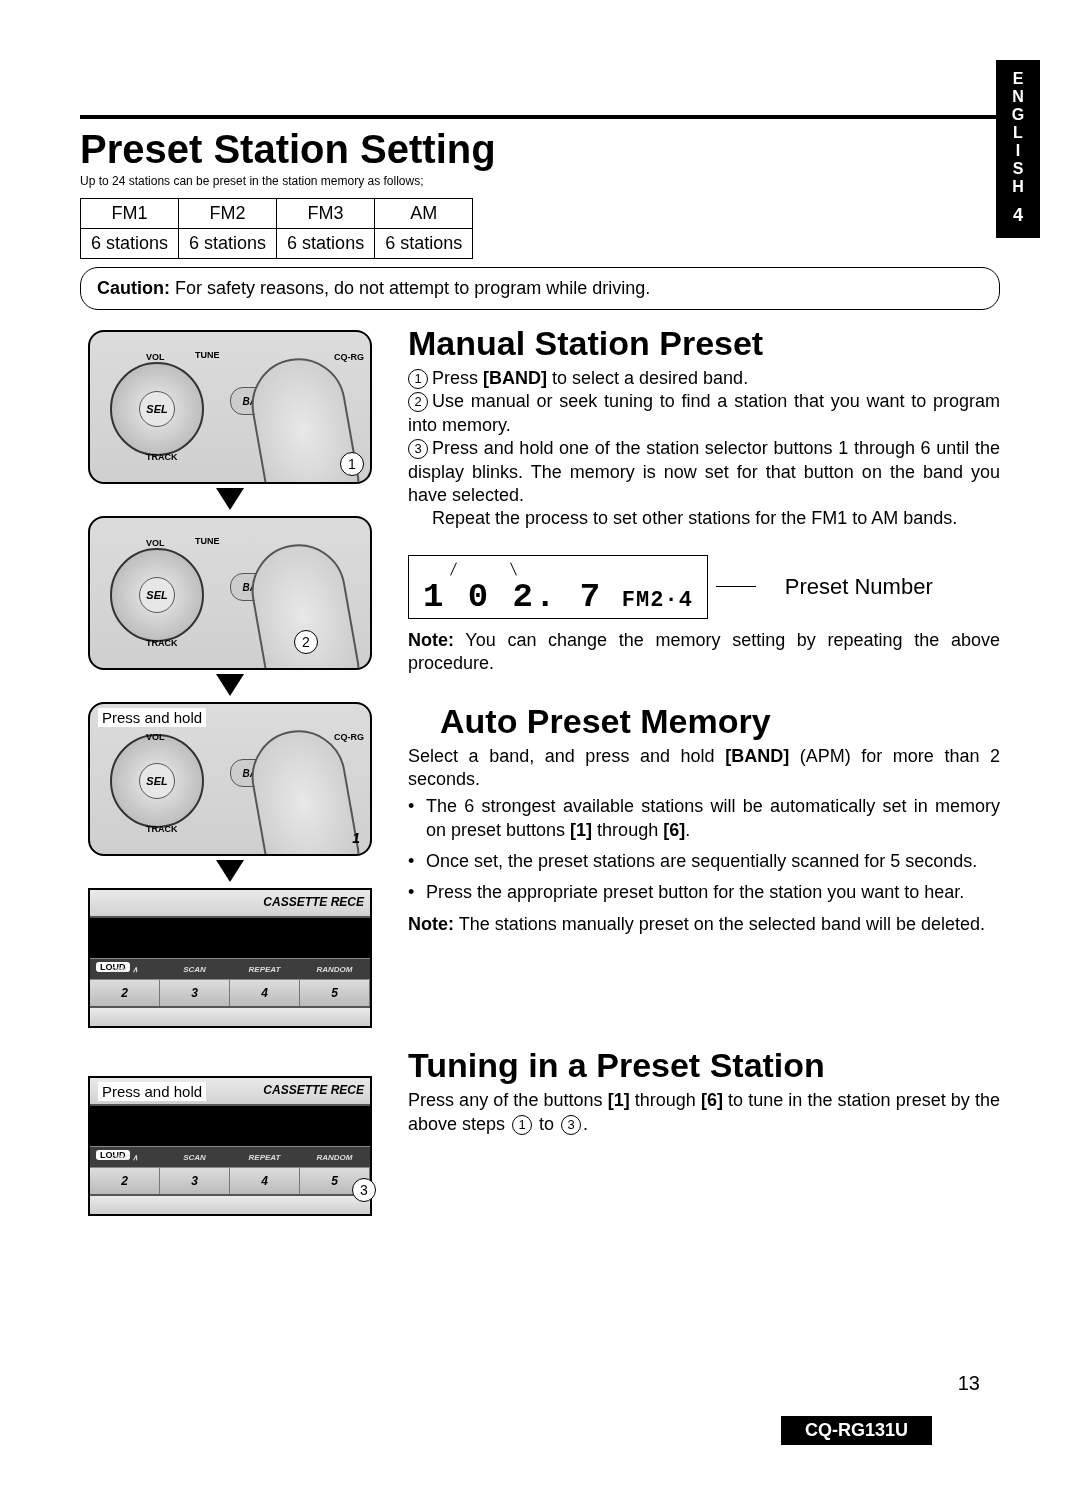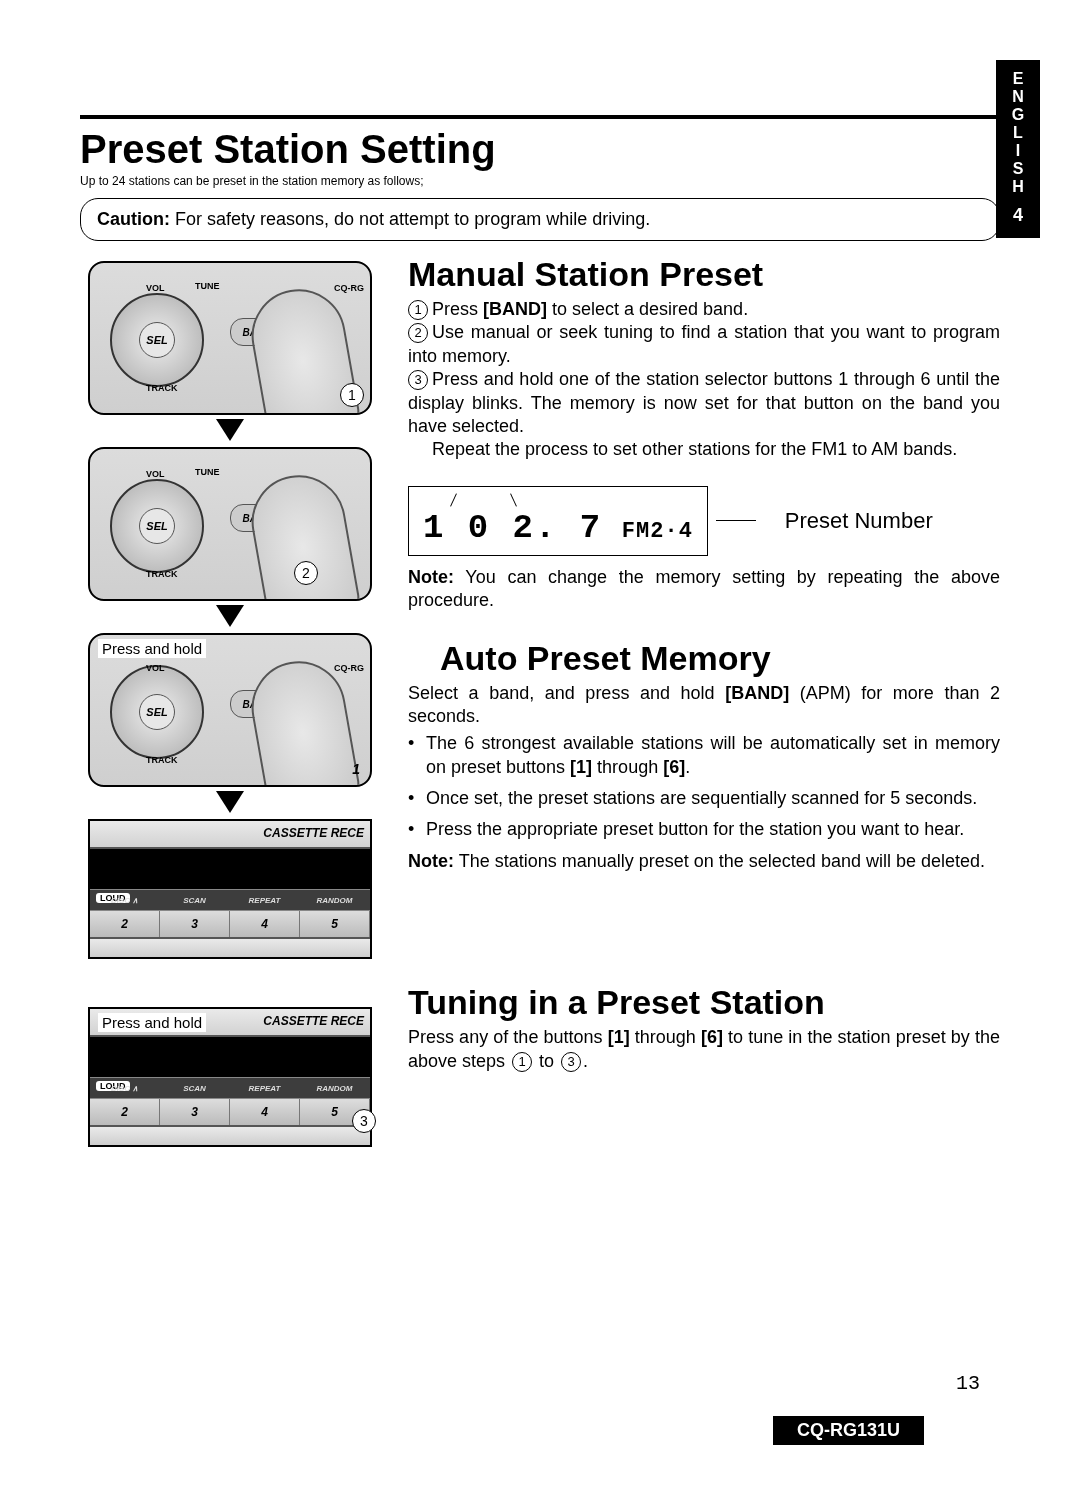--- a/index.html
+++ b/index.html
@@ -129,34 +129,34 @@
     font-size:34px;font-weight:bold;margin:0 0 4px 0;
   }
   .body-text{font-size:18px;line-height:1.3;text-align:justify;}
   .body-text .circ{display:inline-block;border:1.3px solid #000;border-radius:50%;width:18px;height:18px;font-size:13px;text-align:center;line-height:18px;margin-right:4px;vertical-align:1px;}
   .body-text b{font-weight:bold;}
   ul.bullets{margin:4px 0;padding-left:0;list-style:none;}
   ul.bullets li{position:relative;padding-left:18px;font-size:18px;line-height:1.3;text-align:justify;margin-bottom:8px;}
   ul.bullets li::before{content:"•";position:absolute;left:0;top:0;font-size:18px;}
 
   .display-box{
-    display:inline-block;border:1px solid #000;padding:6px 14px 8px 14px;vertical-align:middle;
+    display:inline-block;border:1px solid #000;padding:6px 14px 2px 14px;vertical-align:middle;
     font-family:"Courier New",monospace;
   }
   .display-box .digits{font-size:34px;font-weight:bold;letter-spacing:2px;display:inline-block;}
   .display-box .band{font-size:22px;font-weight:bold;letter-spacing:1px;margin-left:10px;display:inline-block;}
   .ticks{position:relative;height:16px;}
   .ticks::before,.ticks::after{content:"";position:absolute;top:0;width:1px;height:14px;background:#000;}
   .ticks::before{left:30px;transform:rotate(25deg);} .ticks::after{left:90px;transform:rotate(-25deg);}
   .preset-label{font-size:22px;margin-left:20px;vertical-align:middle;}
   .pn-line{display:inline-block;width:40px;border-top:1px solid #000;vertical-align:middle;margin:0 4px;}
 
-  .page-num{position:absolute;right:100px;bottom:90px;font-size:20px;font-family:Liberation Mono, monospace;}
+  .page-num{position:absolute;right:100px;bottom:90px;font-size:20px;}
   .footer-bar{
-    position:absolute;left:0;right:16px;bottom:40px;height:30px;
+    position:absolute;left:0;right:8px;bottom:40px;height:30px;
     display:flex;justify-content:flex-end;align-items:center;padding-right:140px;
   }
   .footer-bar .model{background:#000;color:#fff;font-weight:bold;font-size:18px;padding:4px 24px;}
 </style>
 </head>
 <body>
 
 <div class="page">
 
   <div class="side-tab">
@@ -167,20 +167,36 @@
     <div>I</div>
     <div>S</div>
     <div>H</div>
     <div class="num">4</div>
   </div>
 
   <div class="hr"></div>
   <h1 class="section-title">Preset Station Setting</h1>
   <div class="subtext">Up to 24 stations can be preset in the station memory as follows;</div>
 
+  <table class="band-table">
+    <tbody>
+        <tr>
+      <td>FM1</td>
+      <td>FM2</td>
+      <td>FM3</td>
+      <td>AM</td>
+    </tr>
+    <tr>
+      <td>6 stations</td>
+      <td>6 stations</td>
+      <td>6 stations</td>
+      <td>6 stations</td>
+    </tr>
+  </tbody>
+    </table>
 
   <div class="caution-box">
     <b>Caution:</b><span> For safety reasons, do not attempt to program while driving.</span>
   </div>
 
   <div class="main-cols">
 
     <div class="left-col">
 
       <div class="radio-fig">

